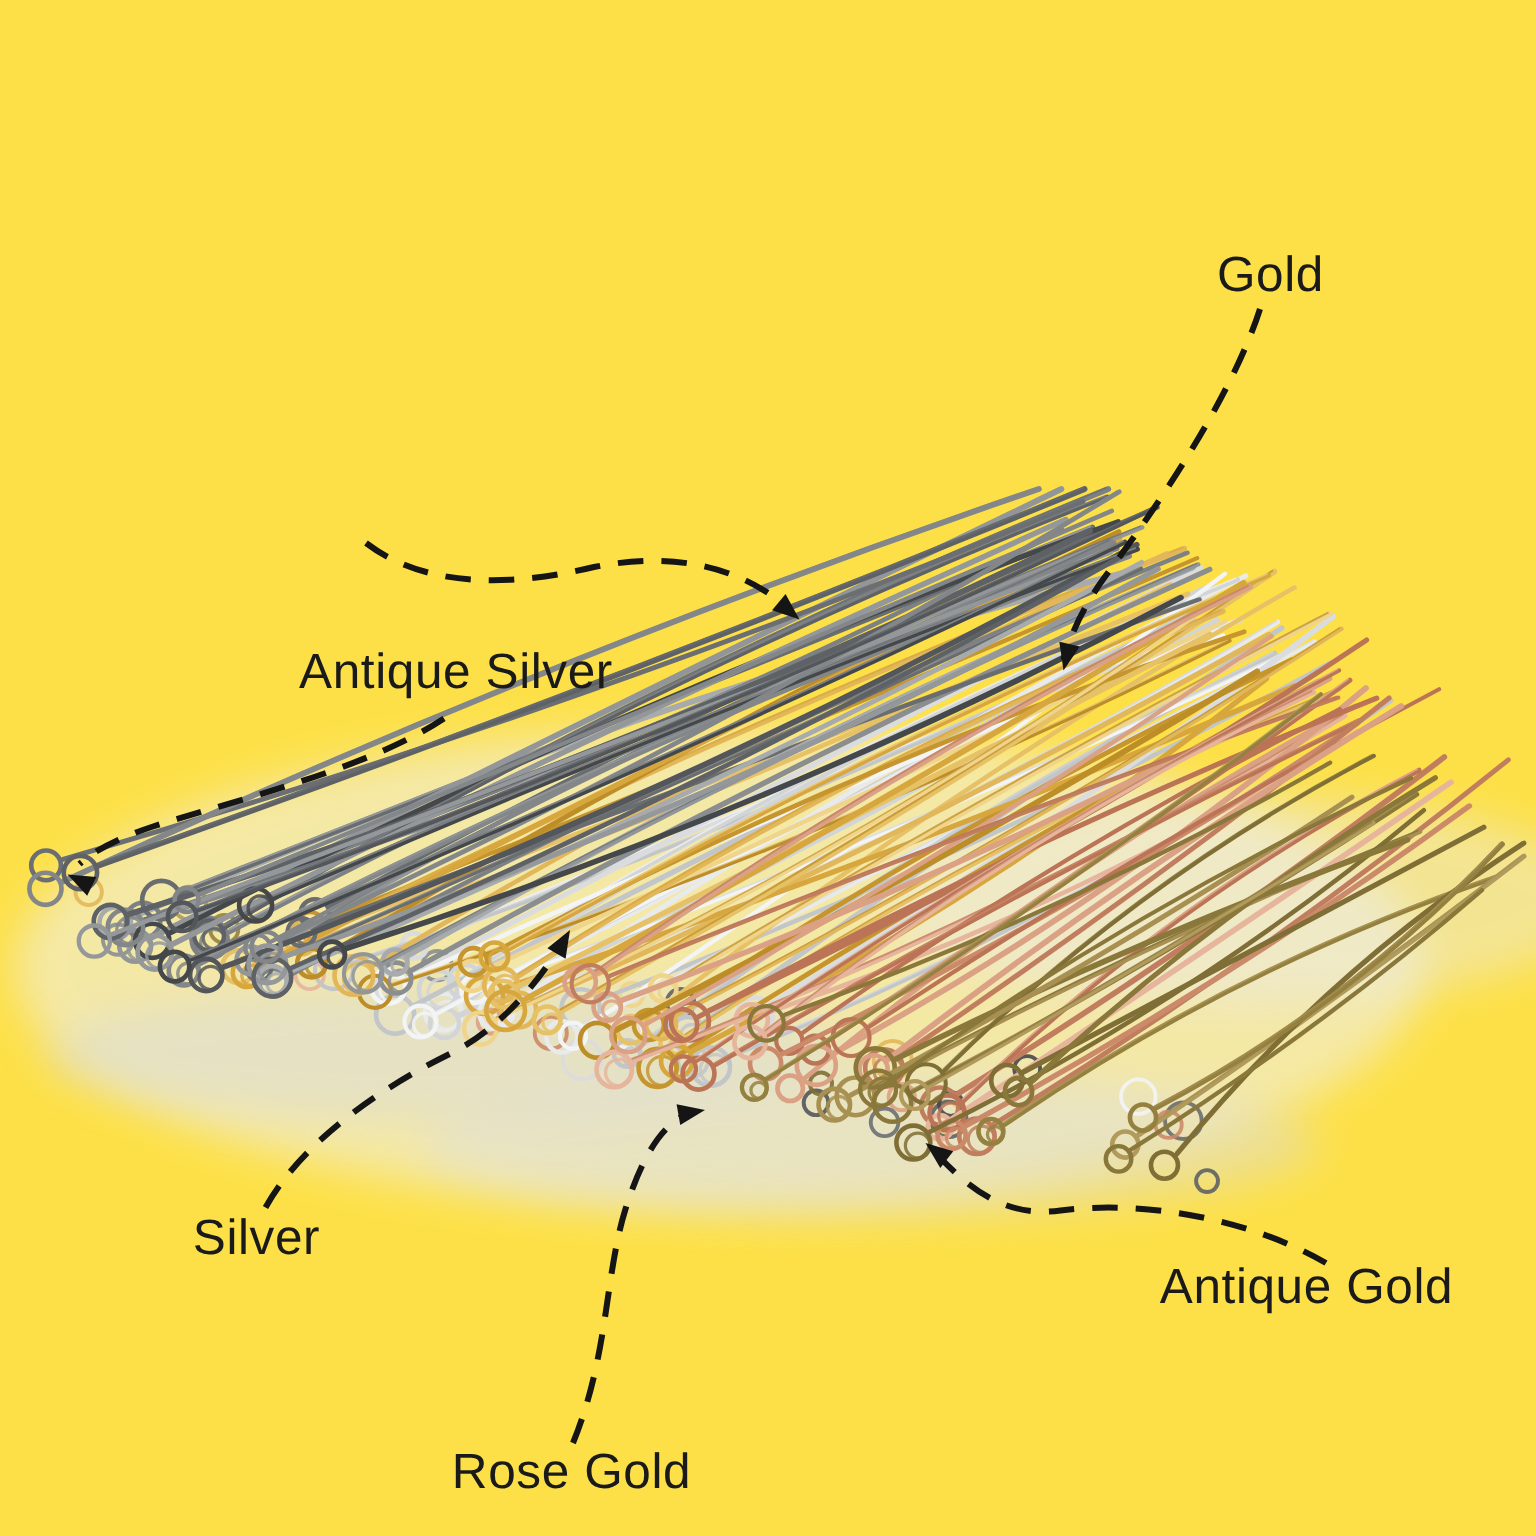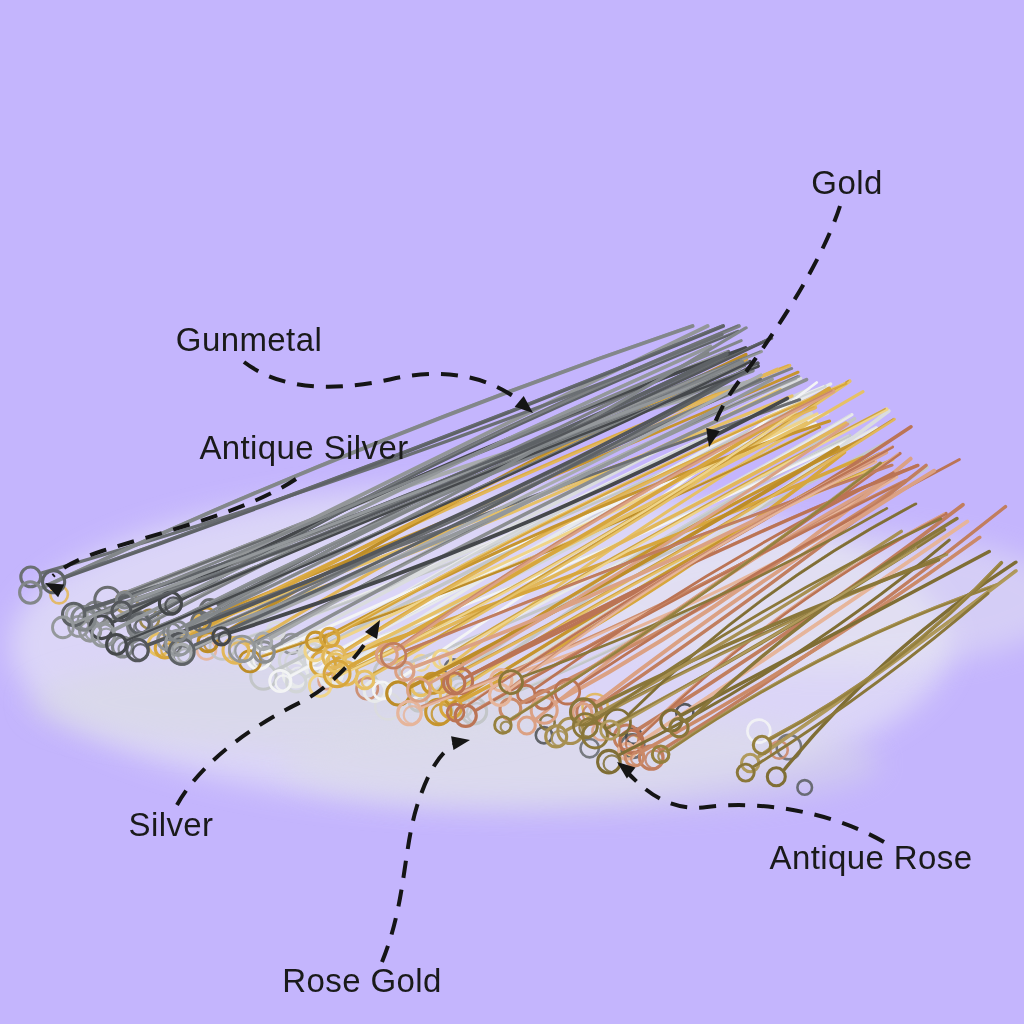--- a/index.html
+++ b/index.html
@@ -10,27 +10,27 @@
   svg.art{position:absolute;left:0;top:0;width:1024px;height:1024px;}
   .pin-label{
     position:absolute;transform:translate(-50%,-50%);
     font-size:33px;line-height:1.1;color:#1a1a1a;white-space:nowrap;
     letter-spacing:.4px;
   }
   #label-gold{left:847px;top:183px}
   #label-gunmetal{left:249px;top:340px}
   #label-antique-silver{left:304px;top:448px}
   #label-silver{left:171px;top:825px}
-  #label-rose-gold{left:362px;top:981px}
+  #label-rose-gold{left:381px;top:981px}
   #label-antique-gold{left:871px;top:858px}
 </style>
 </head>
 <body>
 
-<div class="stage" style="background: #c4b5fd;">
+<div class="stage" style="background: #fde047;">
 
   <svg class="art" viewBox="0 0 1024 1024" aria-hidden="true">
     <defs>
       <filter id="soft" x="-60%" y="-60%" width="220%" height="220%">
         <feGaussianBlur stdDeviation="14"></feGaussianBlur>
       </filter>
     </defs>
     <g id="shadows">
         <ellipse cx="480" cy="645" rx="470" ry="160" fill="#eef0f3" opacity="0.55" filter="url(#soft)"></ellipse>
         <ellipse cx="300" cy="702" rx="270" ry="46" fill="#d8dbdf" opacity="0.5" filter="url(#soft)"></ellipse>
@@ -440,18 +440,17 @@
           <polygon points="0 0 -18 7 -18 -7" fill="#151515" transform="translate(470 740) rotate(-10)"></polygon>
         </g>
         <g>
           <path d="M884 842 C832 812 762 800 707 807 C670 812 646 792 626 771" fill="none" stroke="#151515" stroke-width="4" stroke-dasharray="17 12"></path>
           <polygon points="0 0 -18 7 -18 -7" fill="#151515" transform="translate(617 762) rotate(-142)"></polygon>
         </g>
       </g>
   </svg>
 
   <div class="pin-label" id="label-gold">Gold</div>
-  <div class="pin-label" id="label-gunmetal">Gunmetal</div>
   <div class="pin-label" id="label-antique-silver">Antique Silver</div>
   <div class="pin-label" id="label-silver">Silver</div>
   <div class="pin-label" id="label-rose-gold">Rose Gold</div>
-  <div class="pin-label" id="label-antique-gold">Antique Rose</div>
+  <div class="pin-label" id="label-antique-gold">Antique Gold</div>
 </div>
 
 </body></html>

